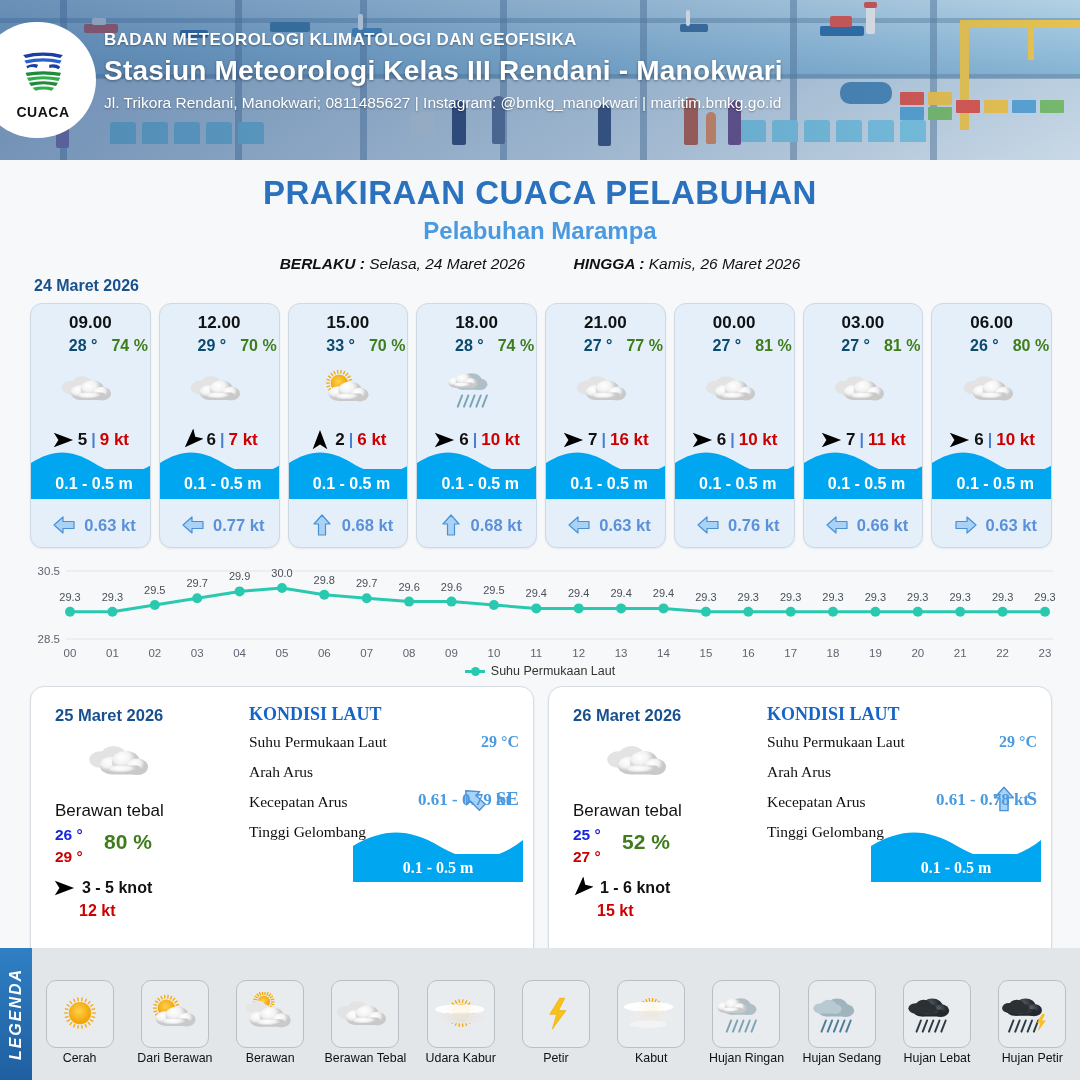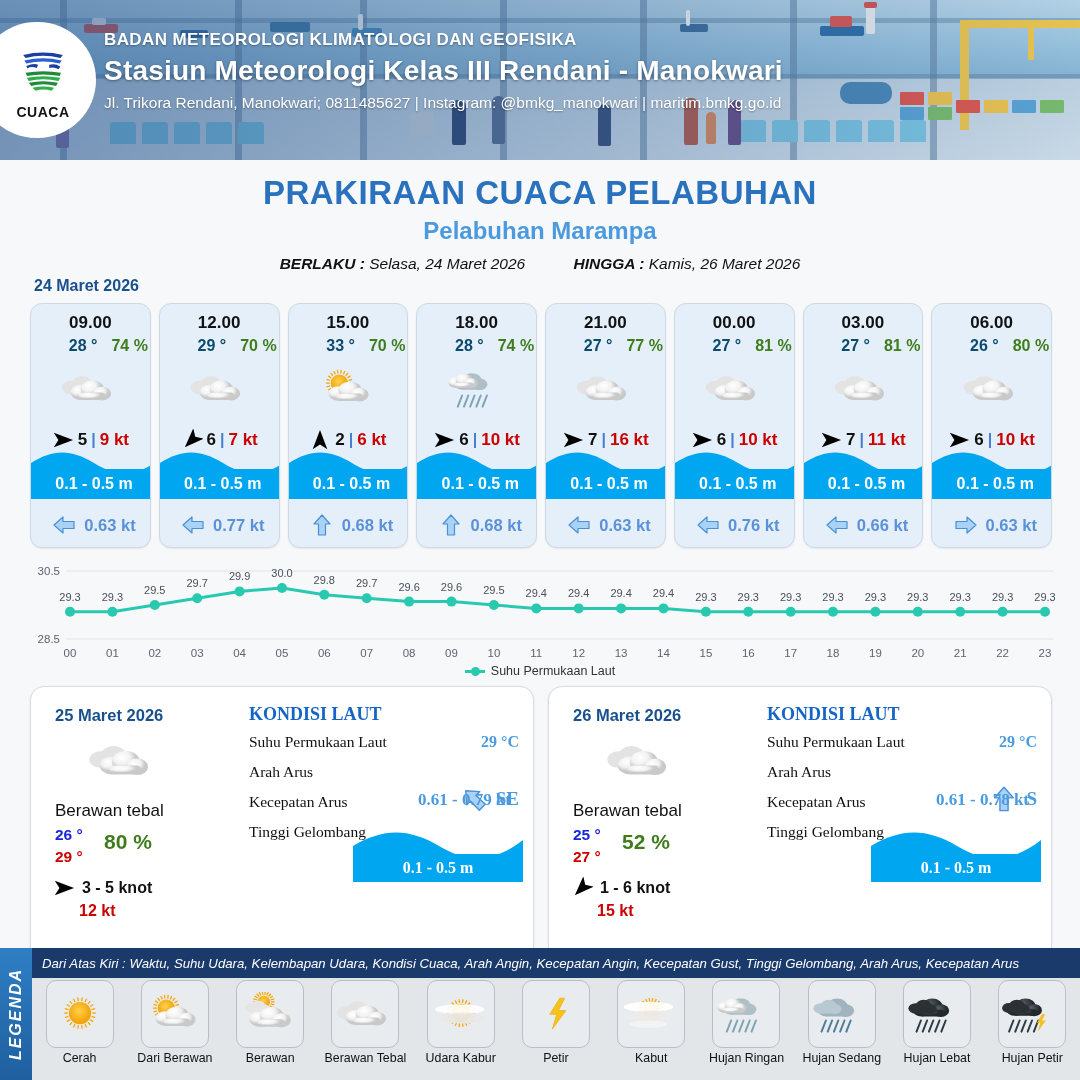--- a/index.html
+++ b/index.html
@@ -1107,21 +1107,20 @@
         <div class="kl-wave-txt">0.1 - 0.5 m</div>
       </div>
     </div>
       </div>
     </div>
 
   <div class="legenda">
     <div class="leg-side">
       <span>LEGENDA</span>
     </div>
-    <div class="leg-strip">Dari Atas Kiri : Waktu, Suhu Udara, Kelembapan Udara, Kondisi Cuaca, Arah Angin, Kecepatan Angin, Kecepatan Gust, Tinggi Gelombang, Arah Arus, Kecepatan Arus</div>
     <div class="leg-items" id="leg-items">
         <div class="leg-item">
           <div class="leg-box">
             <svg width="62" height="44.64" viewBox="0 0 100 72">
               <defs>
     <radialGradient id="cg" cx="35%" cy="30%">
       <stop offset="0%" stop-color="#ffffff"></stop>
                   <stop offset="60%" stop-color="#f2f2f2"></stop>
                   <stop offset="100%" stop-color="#c9c9c9"></stop>
     </radialGradient>

